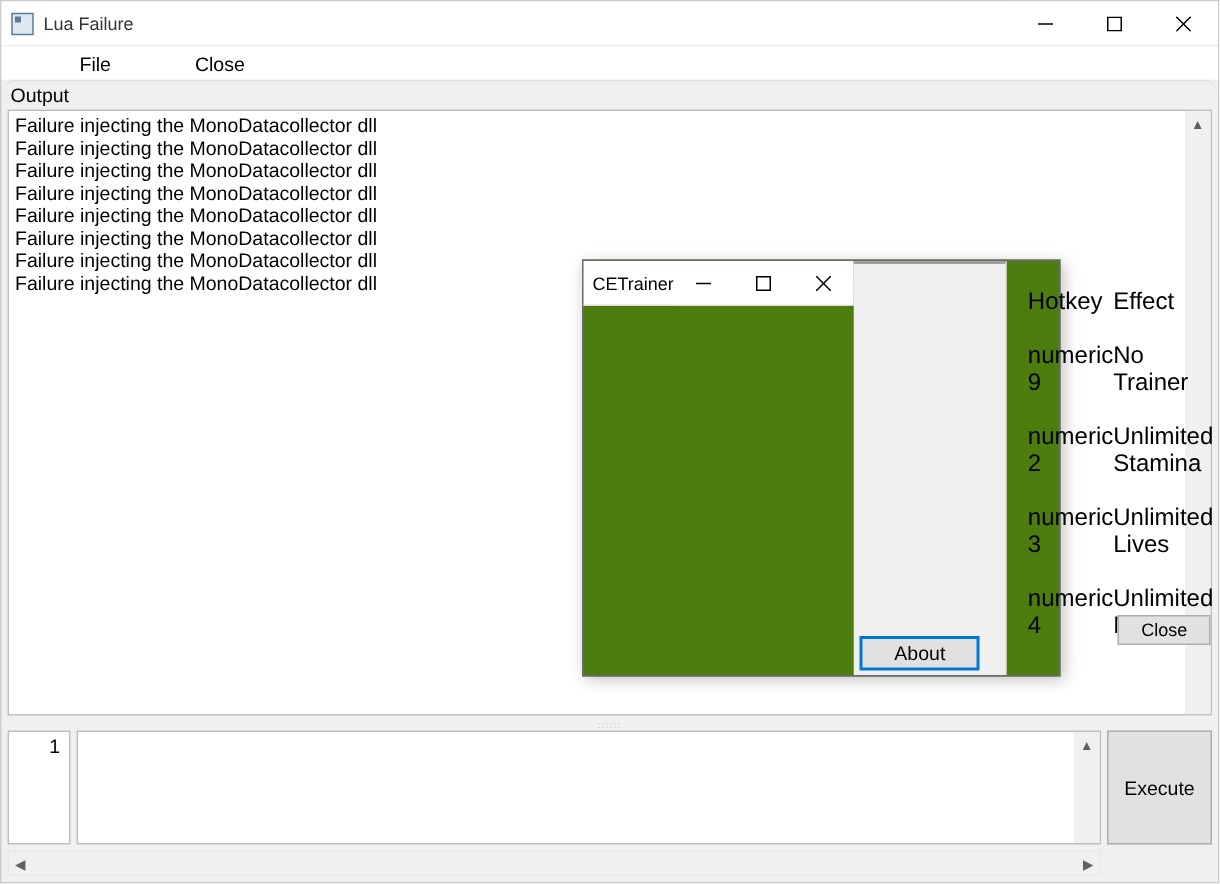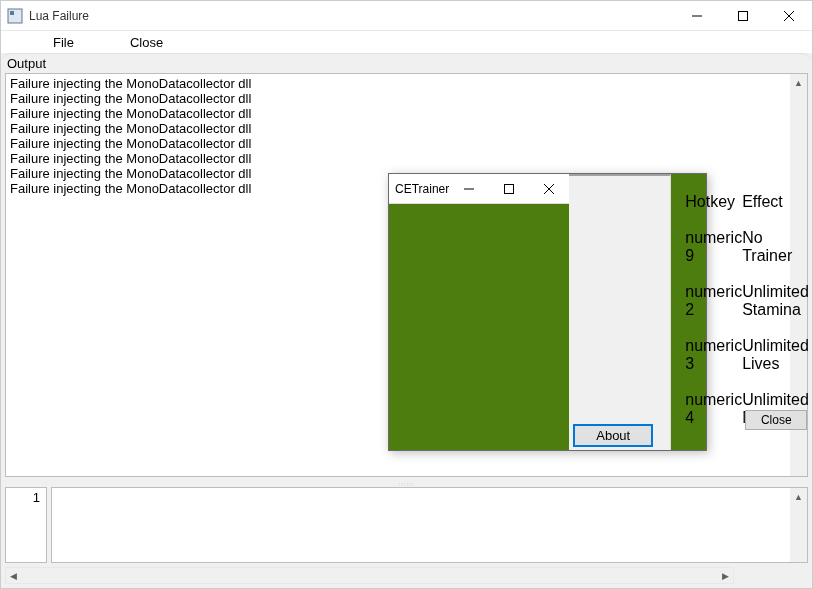--- a/index.html
+++ b/index.html
@@ -115,20 +115,21 @@
   <div class="splitter">::::::</div>
 
   <div class="bottom-row">
     <div class="linenum-col">1</div>
     <div class="code-input-wrap">
       <div class="code-input"></div>
       <div class="code-scroll-v">
         <div class="scroll-arrow-up">▲</div>
       </div>
     </div>
+    <div class="execute-btn">Execute</div>
   </div>
 
   <div class="hscroll-row">
     <div class="hscroll">
       <span>◀</span>
       <span>▶</span>
     </div>
     <div class="hscroll-spacer"></div>
   </div>
 

